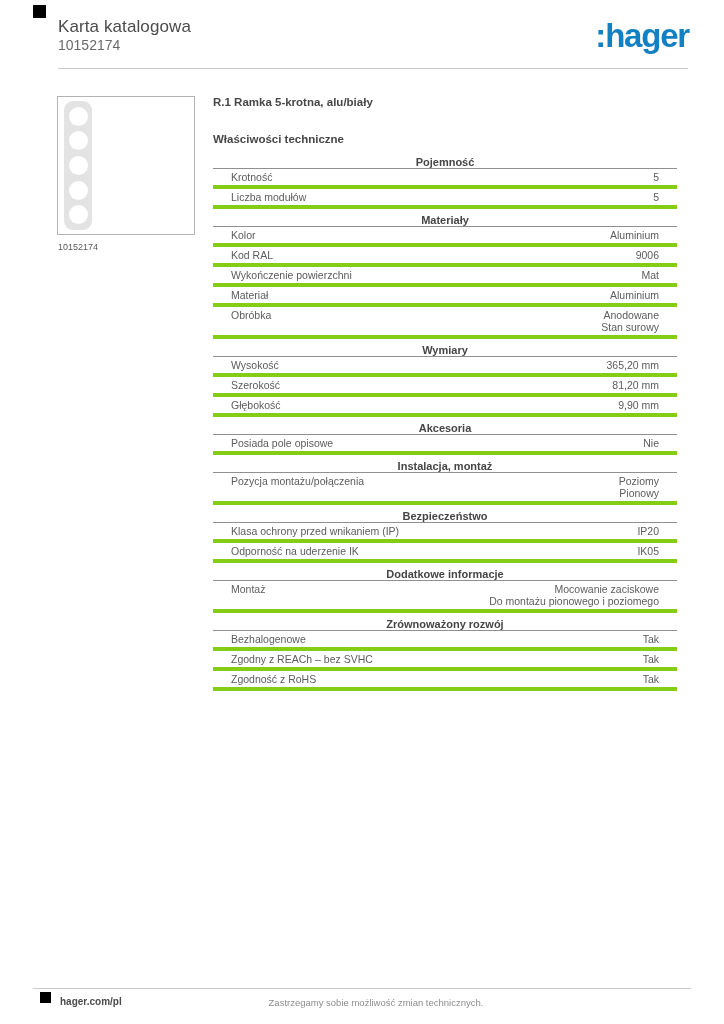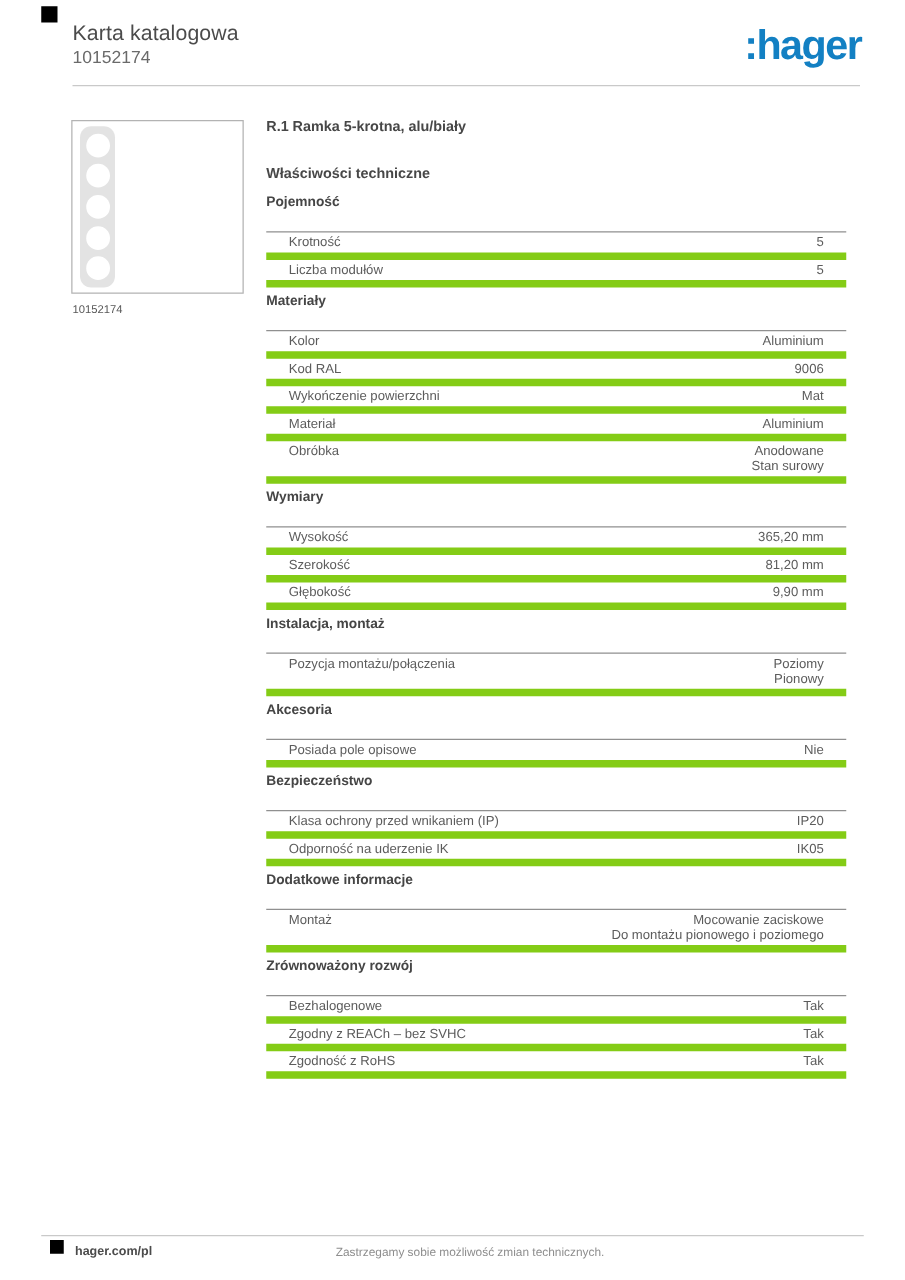--- a/index.html
+++ b/index.html
@@ -29,23 +29,23 @@
   .frame-opening{width:19px;height:19px;border-radius:50%;background:#ffffff;}
   .img-caption{position:absolute;left:58px;top:242px;font-size:9px;color:#585858;}
 
   
   .specs{position:absolute;left:213px;top:90px;width:464px;}
   .prod-title{font-size:11.5px;font-weight:bold;color:#474747;padding-top:6px;line-height:13px;}
   .specs-heading{font-size:11.5px;font-weight:bold;color:#474747;margin-top:24px;line-height:13px;}
   .spec-section{margin-top:4px;}
   .spec-section.first{margin-top:9px;}
   .sec-name{margin:0;font-size:11px;font-weight:bold;color:#454545;
-            padding:1px 0 17px;border-bottom:1px solid #909090;line-height:12px;}
+            padding:1px 0 0;border-bottom:1px solid #909090;line-height:12px;text-align:center;}
   .spec-row{display:flex;justify-content:space-between;align-items:flex-start;
-            border-bottom:6px solid #84cc16;padding:2px 18px;font-size:10.5px;line-height:12px;}
+            border-bottom:4px solid #84cc16;padding:2px 18px;font-size:10.5px;line-height:12px;}
   .spec-row .lbl{text-align:left;color:#5c5c5c;}
   .spec-row .vals{text-align:right;color:#5c5c5c;white-space:nowrap;}
   .spec-row .val{display:block;}
 
   
   .footer-rule{position:absolute;left:33px;right:33px;top:988px;height:1px;background:#c9c9c9;}
   .footer-left{position:absolute;left:60px;top:996px;font-size:10px;font-weight:bold;color:#4b4b4b;}
   .footer-center{position:absolute;left:0;right:0;top:997px;text-align:center;font-size:9.5px;color:#8d8d8d;padding-left:28px;}
   .footer-right{position:absolute;right:52px;top:996px;font-size:10px;font-weight:bold;color:#4b4b4b;margin-top:45px;}
 </style>
@@ -143,37 +143,37 @@
     </div>
     <div class="spec-row">
       <span class="lbl">Głębokość</span>
       <span class="vals">
           <span class="val">9,90 mm</span>
         </span>
     </div>
   </section>
 
   <section class="spec-section">
+    <h3 class="sec-name">Akcesoria</h3>
+    <div class="spec-row">
+      <span class="lbl">Posiada pole opisowe</span>
+      <span class="vals">
+          <span class="val">Nie</span>
+        </span>
+    </div>
+  </section>
+
+  <section class="spec-section">
     <h3 class="sec-name">Instalacja, montaż</h3>
     <div class="spec-row">
       <span class="lbl">Pozycja montażu/połączenia</span>
       <span class="vals">
         <span class="val">Poziomy</span>
         <span class="val">Pionowy</span>
       </span>
-    </div>
-  </section>
-
-  <section class="spec-section">
-    <h3 class="sec-name">Akcesoria</h3>
-    <div class="spec-row">
-      <span class="lbl">Posiada pole opisowe</span>
-      <span class="vals">
-          <span class="val">Nie</span>
-        </span>
     </div>
   </section>
 
   <section class="spec-section">
     <h3 class="sec-name">Bezpieczeństwo</h3>
     <div class="spec-row">
       <span class="lbl">Klasa ochrony przed wnikaniem (IP)</span>
       <span class="vals">
           <span class="val">IP20</span>
         </span>

